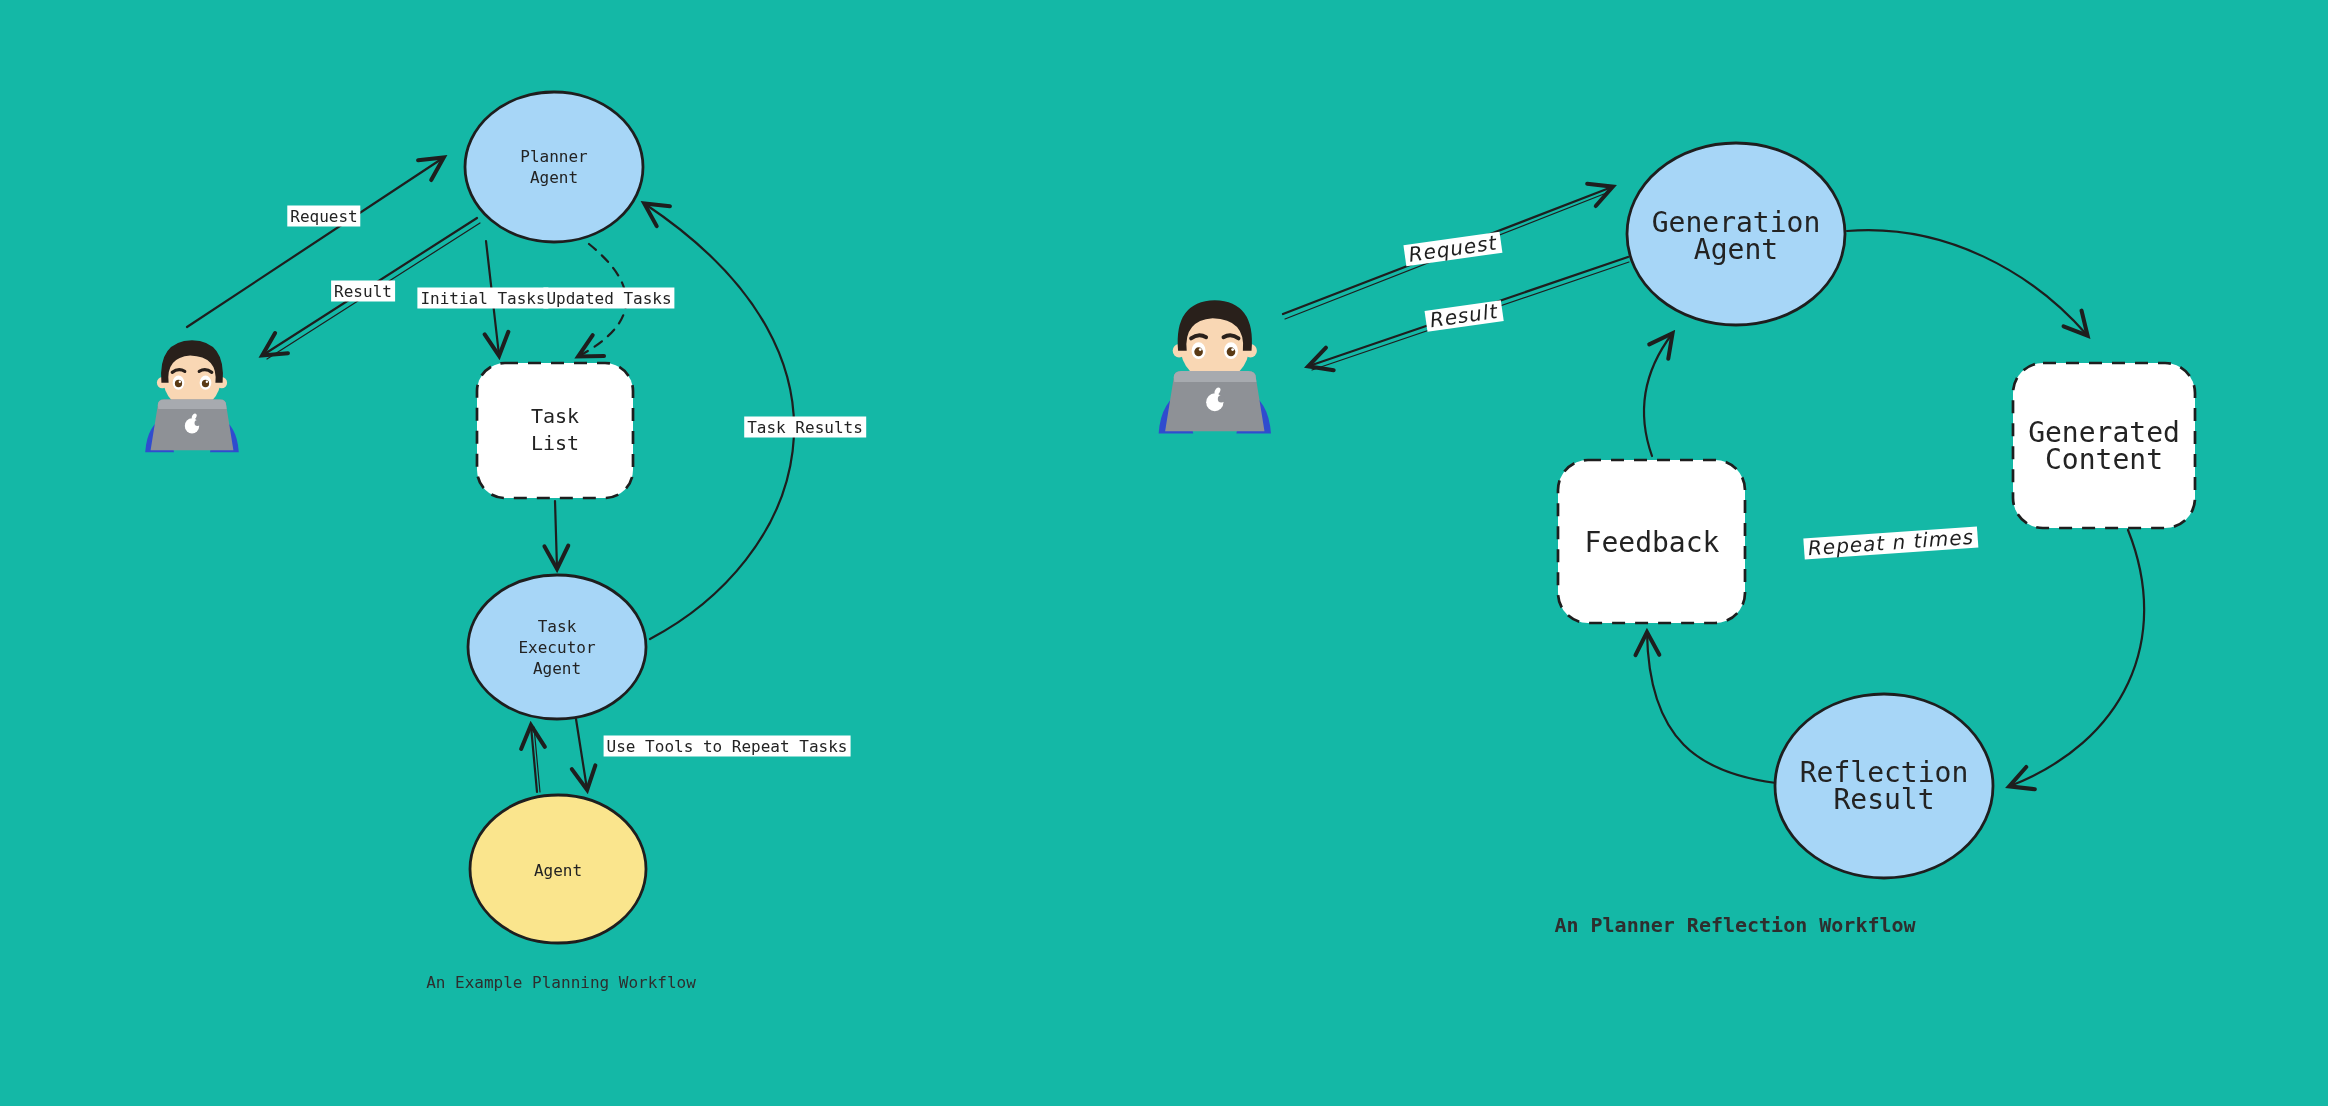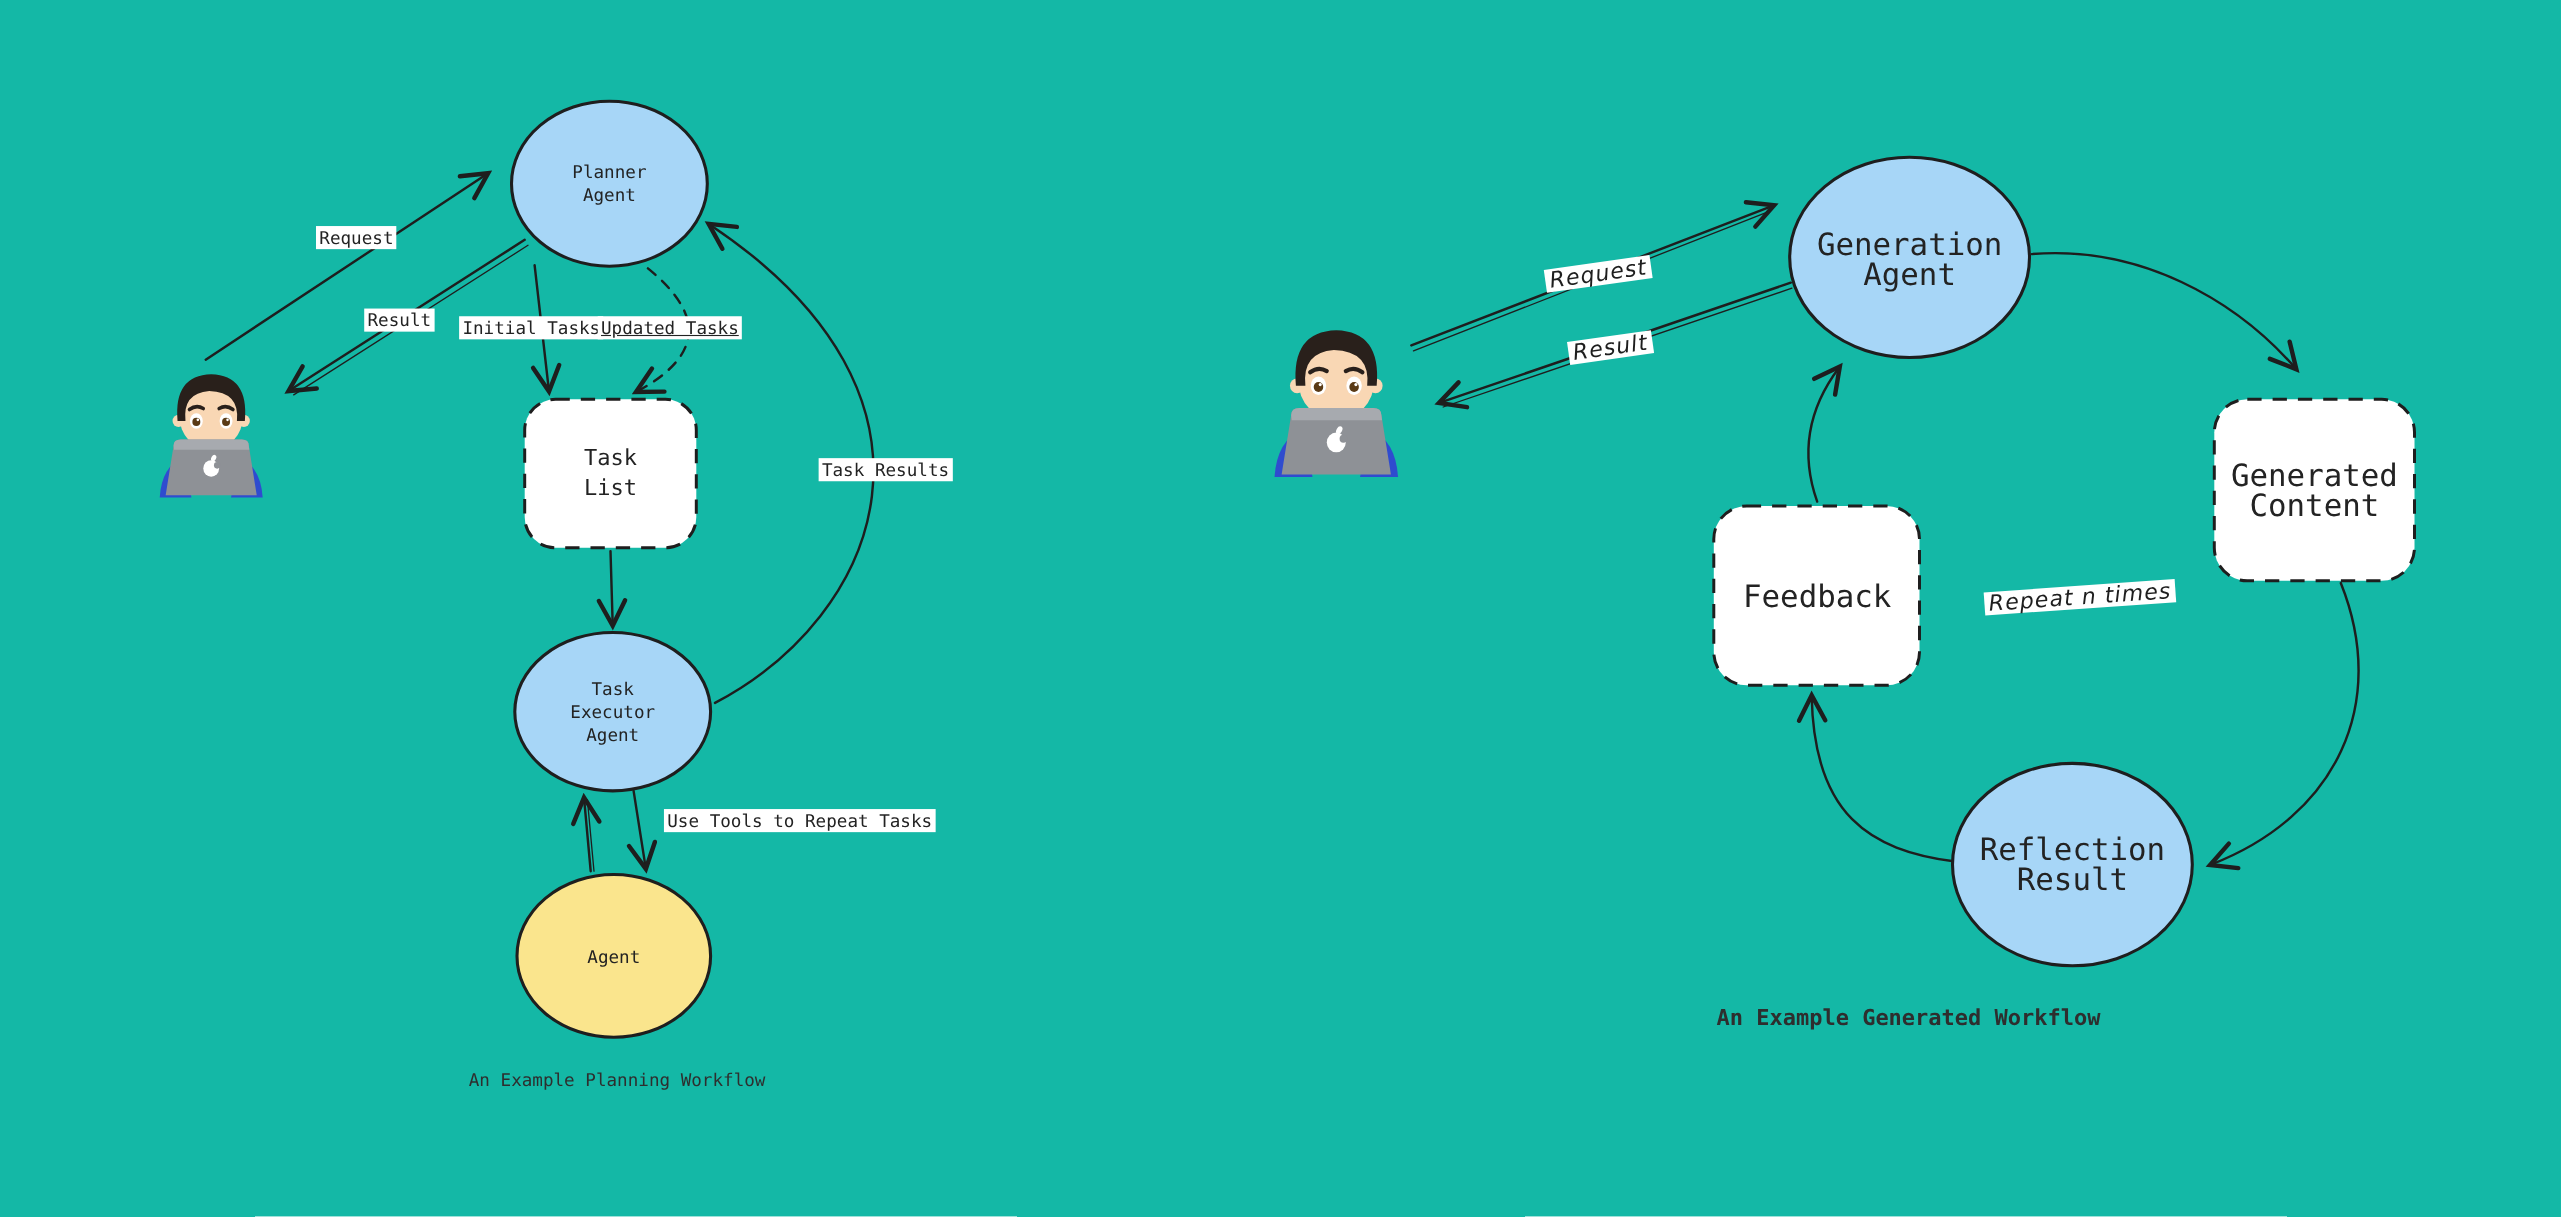--- a/index.html
+++ b/index.html
@@ -148,31 +148,31 @@
   <div class="lbl node-label tasklist-node" style="left:555px; top:430px;">Task
 List</div>
   <div class="lbl node-label left-node" style="left:557px; top:647px;">Task
 Executor
 Agent</div>
   <div class="lbl node-label left-node" style="left:558px; top:870px;">Agent</div>
 
   <div class="lbl edge-label" style="left:324px; top:216px;">Request</div>
   <div class="lbl edge-label" style="left:363px; top:291px;">Result</div>
   <div class="lbl edge-label" style="left:483px; top:298px;text-align:right;">Initial Tasks</div>
-  <div class="lbl edge-label" style="left:609px; top:298px;text-decoration:underline;">Updated Tasks</div>
+  <div class="lbl edge-label" style="left:609px; top:298px;">Updated Tasks</div>
   <div class="lbl edge-label" style="left:805px; top:427px;">Task Results</div>
   <div class="lbl edge-label" style="left:727px; top:746px;">Use Tools to Repeat Tasks</div>
   <div class="lbl caption-left" style="left:561px; top:982px;">An Example Planning Workflow</div>
 
   <div class="lbl node-label right-node" style="left:1736px; top:236px;">Generation
 Agent</div>
   <div class="lbl node-label right-node" style="left:2104px; top:446px;">Generated
 Content</div>
   <div class="lbl node-label right-node" style="left:1652px; top:542px;">Feedback</div>
   <div class="lbl node-label right-node" style="left:1884px; top:786px;">Reflection
 Result</div>
 
   <div class="lbl hand rot-m8" style="left:1453px; top:249px;">Request</div>
   <div class="lbl hand rot-m8" style="left:1464px; top:316px;">Result</div>
   <div class="lbl hand rot-m4" style="left:1891px; top:543px;">Repeat n times</div>
-  <div class="lbl caption-right" style="left:1735px; top:925px;">An Example Generated Workflow</div>
+  <div class="lbl caption-right" style="left:1735px; top:925px;">An Planner Reflection Workflow</div>
 
 </div>
 
 </body></html>

